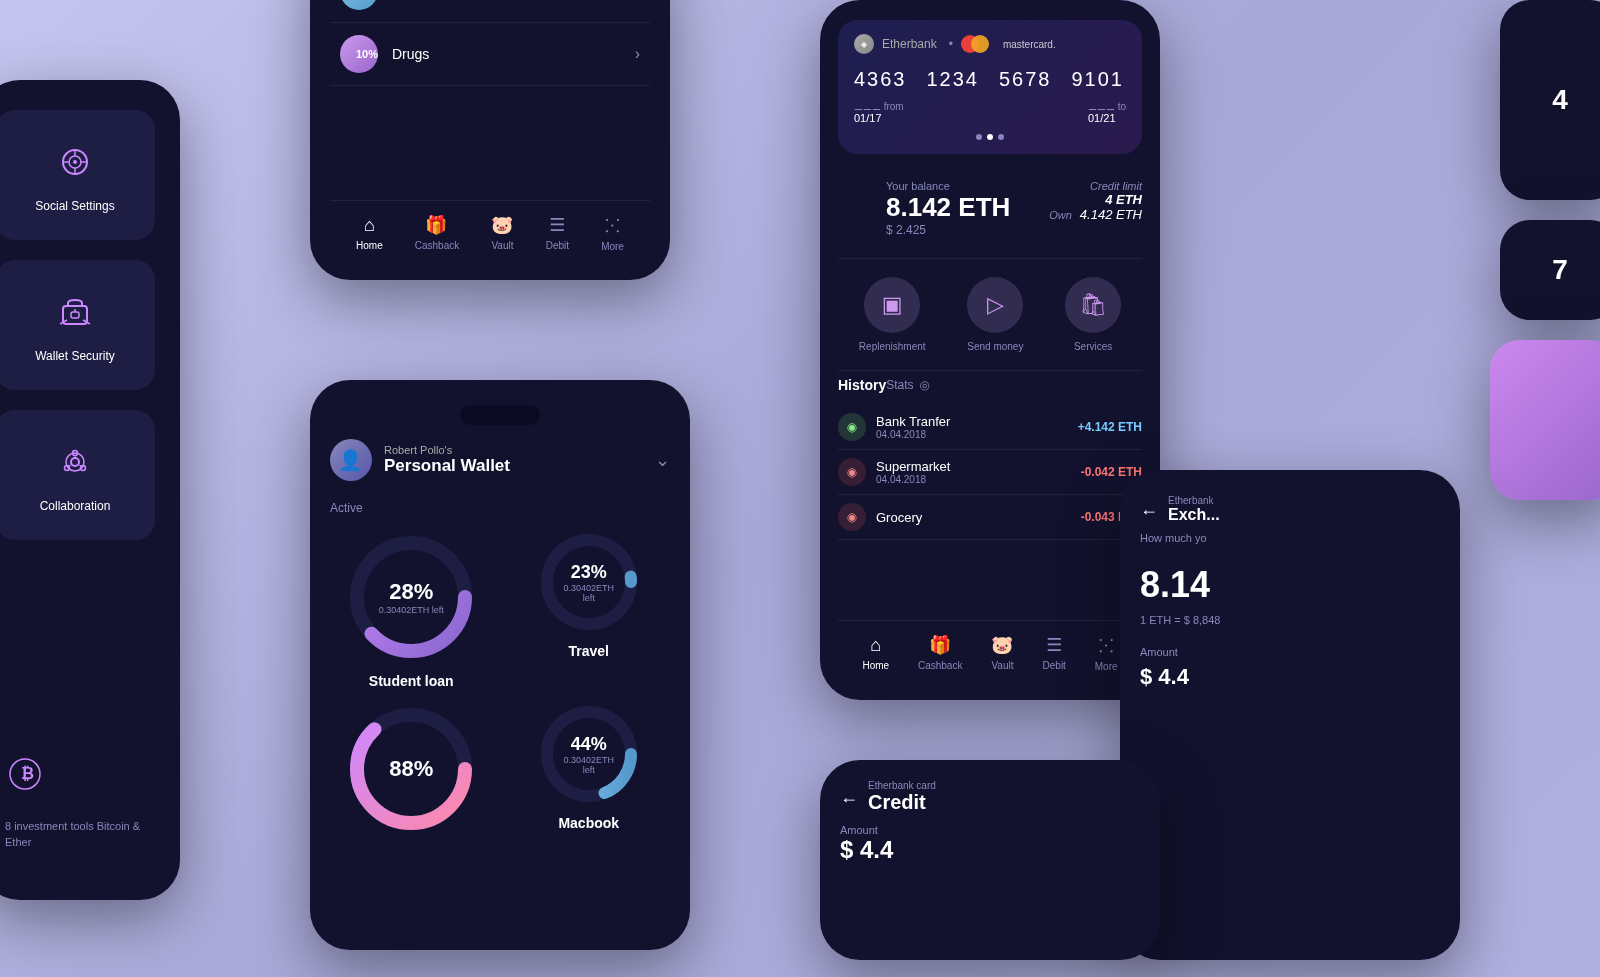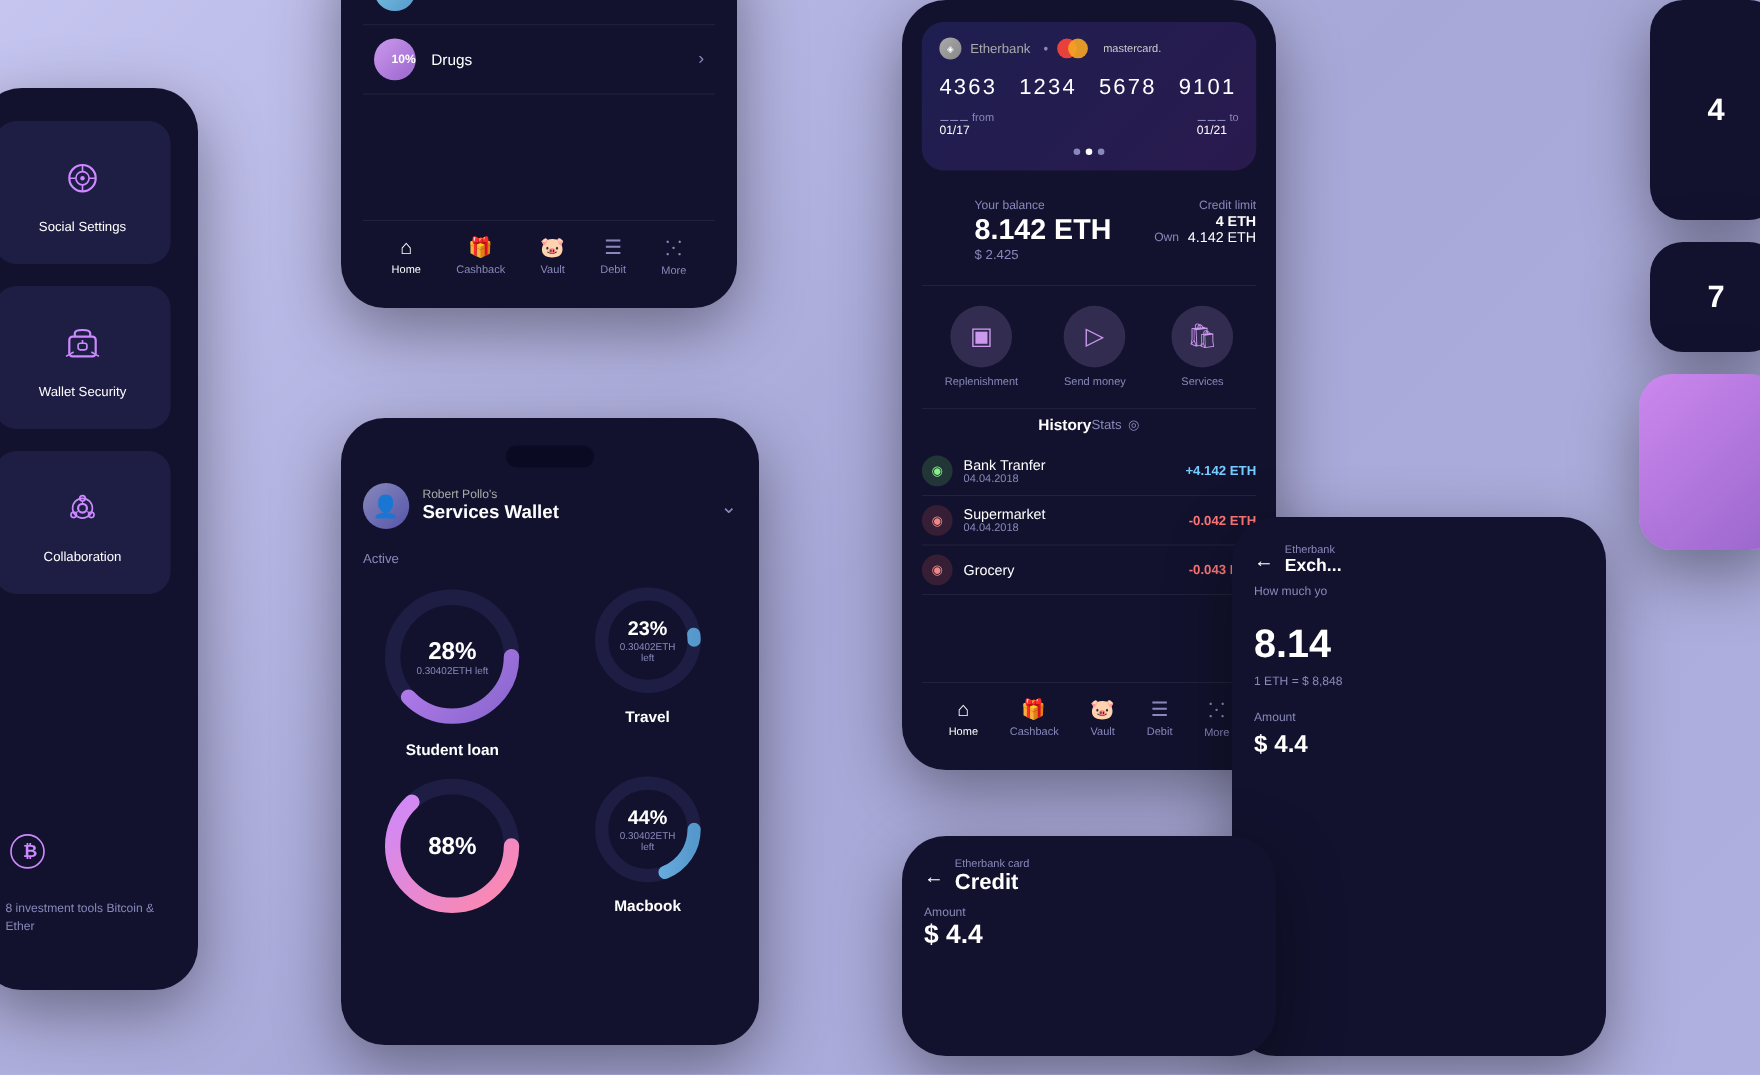--- a/index.html
+++ b/index.html
@@ -480,21 +480,21 @@
 
     .action-label {
       color: #8888bb;
       font-size: 10px;
       text-align: center;
     }
 
     
     .history-header {
       display: flex;
-      justify-content: center;
+      justify-content: flex-start;
       align-items: center;
       margin-bottom: 12px;
     }
 
     .history-title {
       color: #fff;
       font-size: 14px;
       font-weight: 600;
     }
 
@@ -839,21 +839,21 @@
 
 <div class="phone phone-center">
   <div class="phone-center-inner">
 
     <div style="width: 80px; height: 20px; background: #0a0a22; border-radius: 10px; margin: 0 auto 14px; display: block;"></div>
 
     <div class="wallet-header">
       <div class="avatar">👤</div>
       <div class="wallet-title-group">
         <div class="wallet-owner">Robert Pollo's</div>
-        <div class="wallet-name">Services Wallet</div>
+        <div class="wallet-name">Personal Wallet</div>
       </div>
       <span class="dropdown-arrow">⌄</span>
     </div>
 
     <div class="active-label">Active</div>
 
     <div class="charts-grid">
 
       <div class="chart-item">
         <div class="donut-container">
@@ -976,21 +976,21 @@
       </div>
     </div>
 
     <div class="balance-section">
       <div class="balance-row">
         <div>
           <div class="balance-label">Your balance</div>
           <div class="balance-amount">8.142 ETH</div>
           <div class="balance-usd">$ 2.425</div>
         </div>
-        <div style="text-align: right;">
+        <div style="text-align: right; font-style: italic;">
           <div class="credit-limit-label">Credit limit</div>
           <div class="credit-limit-value">4 ETH</div>
           <div class="own-row">
             <span class="own-label">Own</span>
             <span class="own-value">4.142 ETH</span>
           </div>
         </div>
       </div>
     </div>
 

